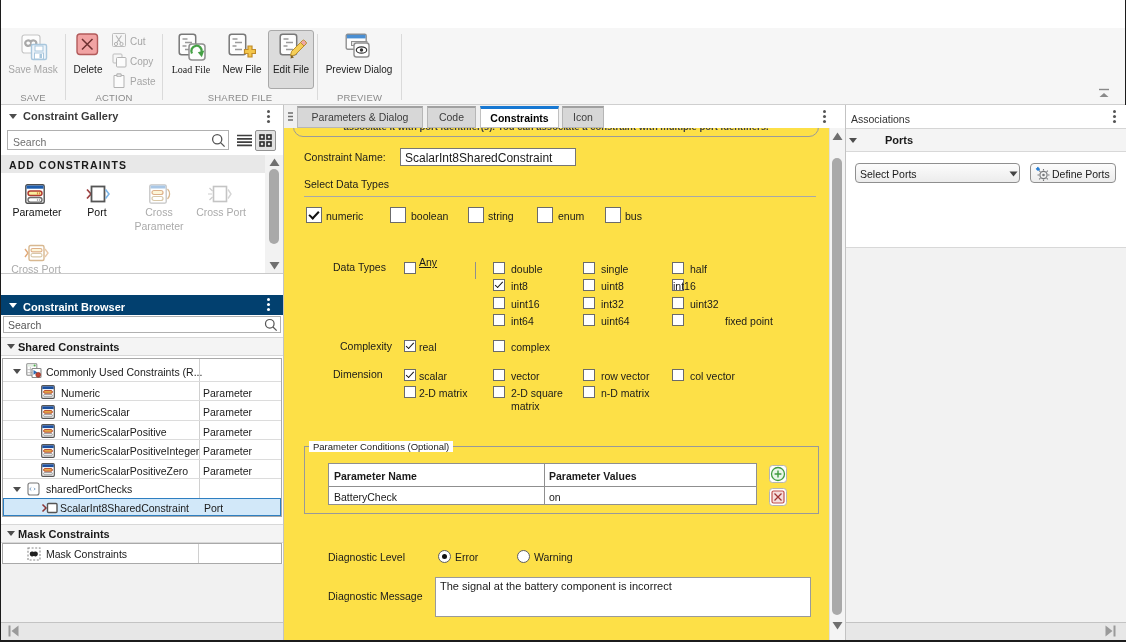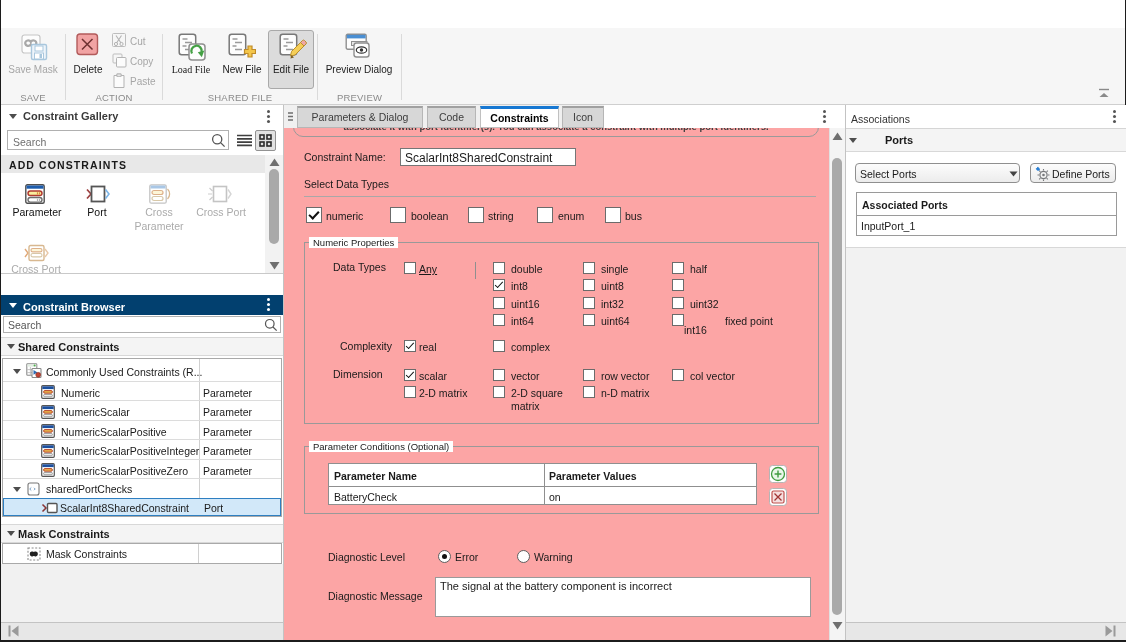--- a/index.html
+++ b/index.html
@@ -322,58 +322,55 @@
     <div class="abs" style="left:13px;top:1px;width:126px;height:22px;background:#d7d7d7;border:1px solid #b6b6b6;border-top:2px solid #a0a0a0;box-sizing:border-box;"></div>
     <div class="t" style="left:13px;top:6px;width:126px;text-align:center;color:#3d3d3d;">Parameters &amp; Dialog</div>
     <div class="abs" style="left:143px;top:1px;width:49px;height:22px;background:#d7d7d7;border:1px solid #b6b6b6;border-top:2px solid #a0a0a0;box-sizing:border-box;"></div>
     <div class="t" style="left:143px;top:6px;width:49px;text-align:center;color:#3d3d3d;">Code</div>
     <div class="abs" style="left:196px;top:1px;width:79px;height:22px;background:#fff;border:1px solid #c0c0c0;border-top:3px solid #1778d2;box-sizing:border-box;"></div>
     <div class="t" style="left:196px;top:7px;width:79px;text-align:center;color:#000;font-weight:bold;">Constraints</div>
     <div class="abs" style="left:278px;top:1px;width:42px;height:22px;background:#d7d7d7;border:1px solid #b6b6b6;border-top:2px solid #a0a0a0;box-sizing:border-box;"></div>
     <div class="t" style="left:278px;top:6px;width:42px;text-align:center;color:#3d3d3d;">Icon</div>
     <div class="dots" style="left:539px;top:5px;"></div>
 
-    <div id="cc" class="abs" style="left:0;top:23px;width:545px;height:512px;background:#fca5a5;overflow:hidden;">
+    <div id="cc" class="abs" style="left:0;top:23px;width:545px;height:512px;background:#fde047;overflow:hidden;">
       <div class="abs" style="left:9px;top:-60px;width:526px;height:69px;border:1px solid #9a9a9a;border-radius:10px;box-sizing:border-box;"></div>
       <div class="t" style="left:9px;top:-7px;width:526px;text-align:center;font-weight:bold;color:#3f3f3f;font-size:9.5px;">associate it with port identifier(s). You can associate a constraint with multiple port identifiers.</div>
       <div class="t" style="left:20px;top:23px;">Constraint Name:</div>
       <div class="abs" style="left:116px;top:20px;width:176px;height:18px;border:1px solid #767676;box-sizing:border-box;background:#fff;"></div>
       <div class="t" style="left:121px;top:23px;font-size:12px;">ScalarInt8SharedConstraint</div>
       <div class="t" style="left:20px;top:50px;">Select Data Types</div>
       <div class="abs" style="left:20px;top:68px;width:512px;height:1px;background:#a8a8a8;"></div>
       <span class="cb big ck" style="left:22px;top:79px;"></span>
         <div class="t" style="left:42px;top:82px;">numeric</div>
       <span class="cb big" style="left:106px;top:79px;"></span>
         <div class="t" style="left:127px;top:82px;">boolean</div>
       <span class="cb big" style="left:184px;top:79px;"></span>
         <div class="t" style="left:204px;top:82px;">string</div>
       <span class="cb big" style="left:253px;top:79px;"></span>
         <div class="t" style="left:274px;top:82px;">enum</div>
       <span class="cb big" style="left:321px;top:79px;"></span>
         <div class="t" style="left:341px;top:82px;">bus</div>
 
-      <div class="fs" style="left:20px;top:114px;width:515px;height:182px;">
-          <span>Numeric Properties</span>
-        </div>
       <div class="t" style="left:49px;top:133px;">Data Types</div>
       <span class="cb" style="left:120px;top:134px;"></span>
-        <div class="t" style="left:135px;top:135px;text-decoration:underline;">Any</div>
+        <div class="t" style="left:135px;top:128px;text-decoration:underline;">Any</div>
       <div class="abs" style="left:191px;top:134px;width:1px;height:17px;background:#8f8f8f;"></div>
       <span class="cb" style="left:209px;top:134px;"></span>
         <div class="t" style="left:227px;top:135px;">double</div>
       <span class="cb" style="left:299px;top:134px;"></span>
         <div class="t" style="left:317px;top:135px;">single</div>
       <span class="cb" style="left:388px;top:134px;"></span>
         <div class="t" style="left:406px;top:135px;">half</div>
       <span class="cb ck" style="left:209px;top:151px;"></span>
         <div class="t" style="left:227px;top:152px;">int8</div>
       <span class="cb" style="left:299px;top:151px;"></span>
         <div class="t" style="left:317px;top:152px;">uint8</div>
       <span class="cb" style="left:388px;top:151px;"></span>
-        <div class="t" style="left:400px;top:152px;margin-top:44px;">int16</div>
+        <div class="t" style="left:389px;top:152px;">int16</div>
       <span class="cb" style="left:209px;top:169px;"></span>
         <div class="t" style="left:227px;top:170px;">uint16</div>
       <span class="cb" style="left:299px;top:169px;"></span>
         <div class="t" style="left:317px;top:170px;">int32</div>
       <span class="cb" style="left:388px;top:169px;"></span>
         <div class="t" style="left:406px;top:170px;">uint32</div>
       <span class="cb" style="left:209px;top:186px;"></span>
         <div class="t" style="left:227px;top:187px;">int64</div>
       <span class="cb" style="left:299px;top:186px;"></span>
         <div class="t" style="left:317px;top:187px;">uint64</div>
@@ -459,25 +456,20 @@
     <div class="abs" style="left:184px;top:58px;width:86px;height:20px;background:linear-gradient(#fcfcfc,#ececec);border:1px solid #8f8f8f;border-radius:4px;box-sizing:border-box;"></div>
     <svg class="abs" style="left:189px;top:61px" width="15" height="15" viewBox="0 0 15 15">
       <circle cx="8.5" cy="9" r="3.6" fill="#f2f2f2" stroke="#77797c" stroke-width="1.2"></circle>
       <circle cx="8.5" cy="9" r="1.3" fill="#77797c"></circle>
       <path d="M8.5 4.6 v-1.6 M8.5 13.4 v1.6 M4.1 9 h-1.6 M12.9 9 h1.6 M5.4 5.9 l-1.2-1.2 M11.6 12.1 l1.2 1.2 M11.6 5.9 l1.2-1.2 M5.4 12.1 l-1.2 1.2" stroke="#77797c" stroke-width="1.1"></path>
       <path d="M2.5 1 l1.1 2.2 M1 2.5 l2.2 1.1" stroke="#2a7fd4" stroke-width="1.2"></path>
       <circle cx="3.2" cy="3.2" r="1.6" fill="#2a7fd4"></circle>
     </svg>
     <div class="t" style="left:206px;top:63px;">Define Ports</div>
 
-    <div class="abs" style="left:10px;top:87px;width:261px;height:44px;border:1px solid #9a9a9a;box-sizing:border-box;background:#fff;">
-      <div class="abs" style="left:0;top:22px;width:259px;height:1px;background:#9a9a9a;"></div>
-      <div class="t" style="left:5px;top:6px;font-weight:bold;">Associated Ports</div>
-      <div class="t" style="left:4px;top:27px;">InputPort_1</div>
-    </div>
     <div class="abs" style="left:0;top:142px;width:280px;height:375px;background:#f2f2f2;border-top:1px solid #d8d8d8;box-sizing:border-box;"></div>
     <div class="abs" style="left:0;top:517px;width:280px;height:18px;background:#e7e7e7;border-top:1px solid #c3c3c3;box-sizing:border-box;"></div>
     <svg class="abs" style="left:259px;top:520px" width="11" height="12" viewBox="0 0 11 12">
         <rect x="8.5" y="0.5" width="2" height="11" fill="#9a9a9a"></rect>
         <path d="M0.5 0.5 V11.5 L7.5 6 Z" fill="#9a9a9a"></path>
       </svg>
   </div>
 </div>
 
 </body></html>

